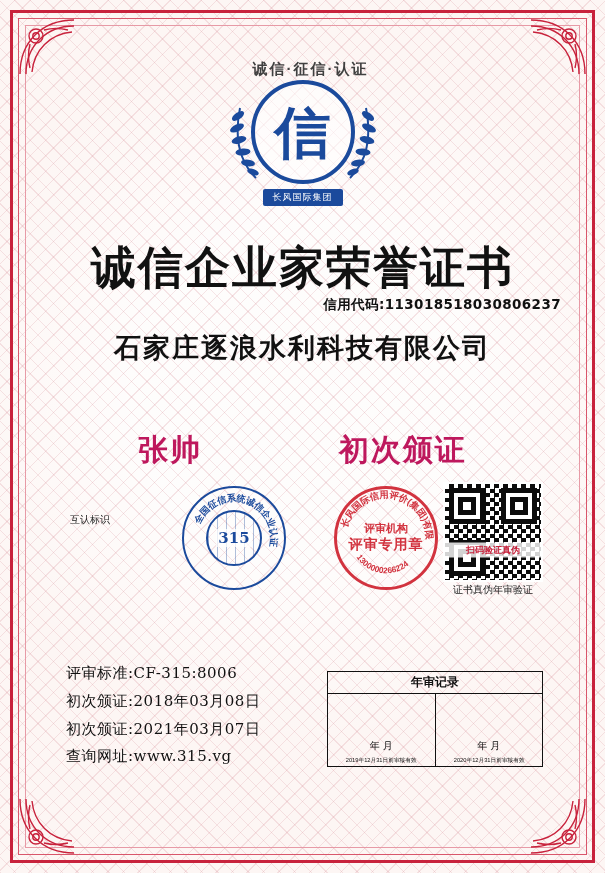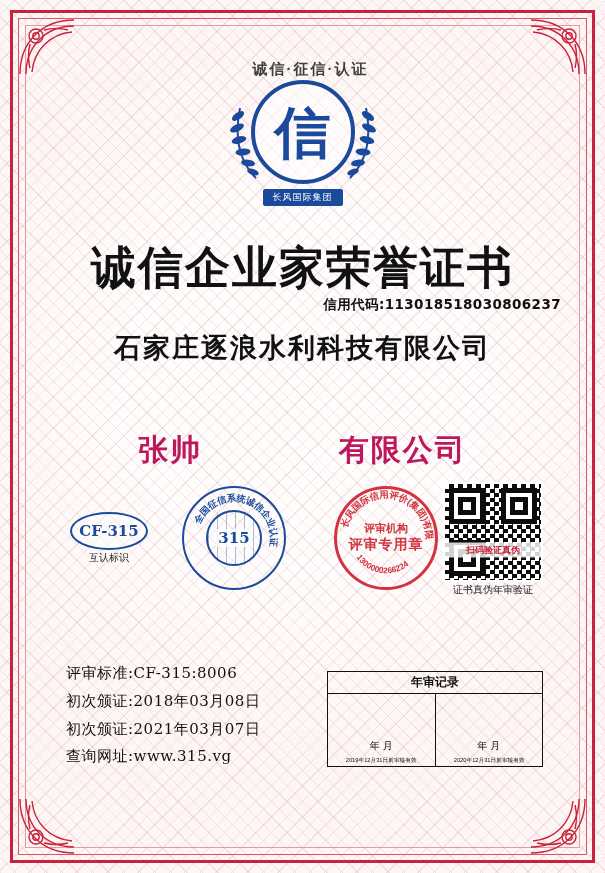--- a/index.html
+++ b/index.html
@@ -463,27 +463,26 @@
     </div>
 
     <div class="main-title">诚信企业家荣誉证书</div>
 
     <div class="credit-code">信用代码:113018518030806237</div>
 
     <div class="company-name">石家庄逐浪水利科技有限公司</div>
 
     <div class="honoree-row">
       <div>张帅</div>
-      <div>有限公司</div>
+      <div>初次颁证</div>
     </div>
 
     <div class="seals">
 
       <div class="seal oval-mark">
-        <div class="oval">CF-315</div>
         <div class="seal-caption">互认标识</div>
       </div>
 
       <div class="seal seal-blue">
         <div class="round-seal">
           <svg class="ring-text" viewBox="0 0 100 100">
             <defs>
               <path id="ringpath" d="M50,50 m-40,0 a40,40 0 1,1 80,0 a40,40 0 1,1 -80,0"></path>
             </defs>
             <text font-size="10" fill="#1b4a9c" font-weight="bold">

